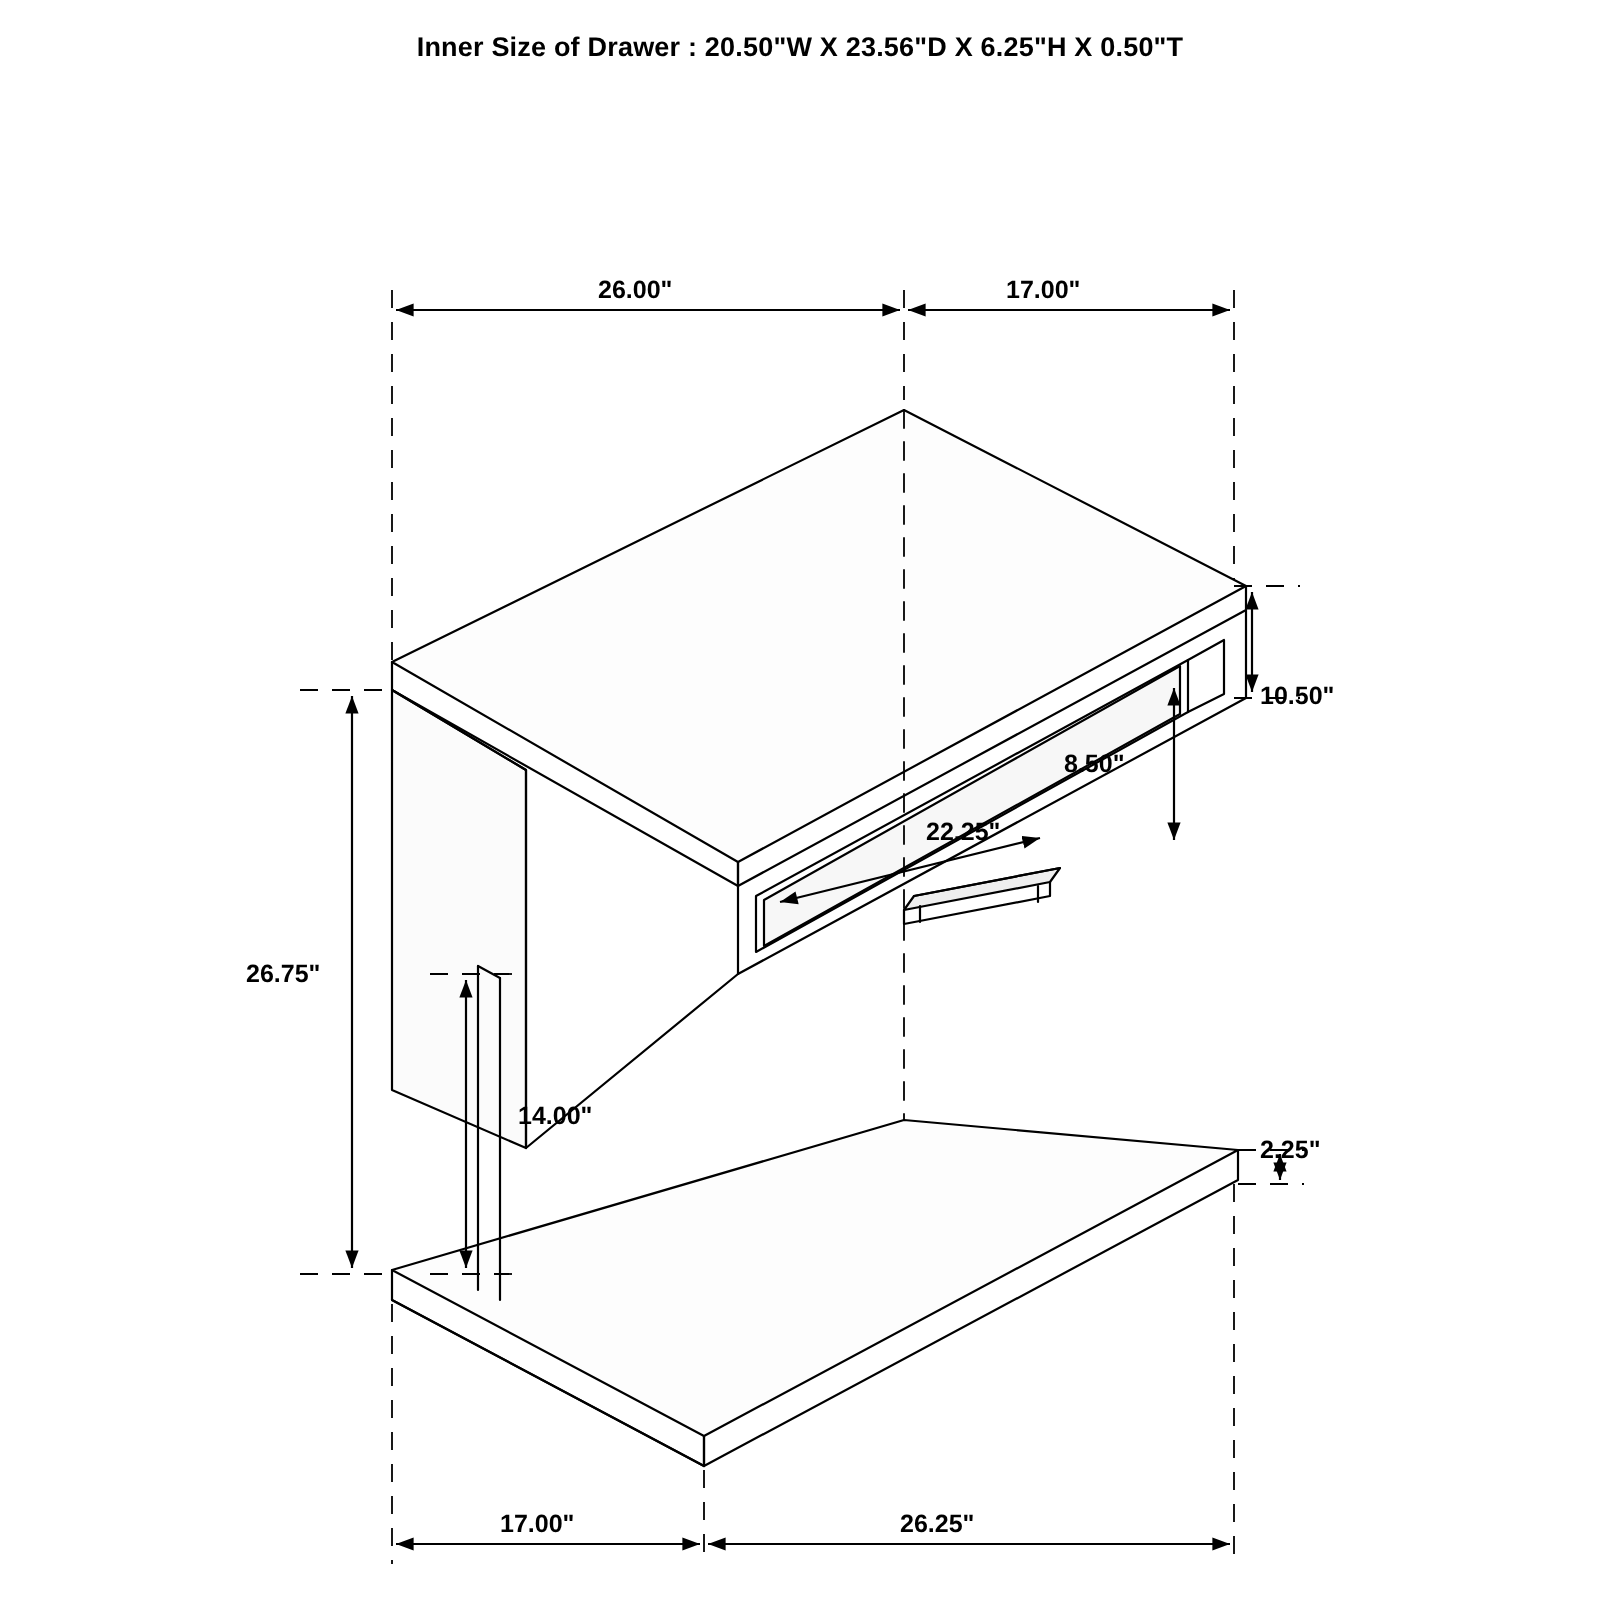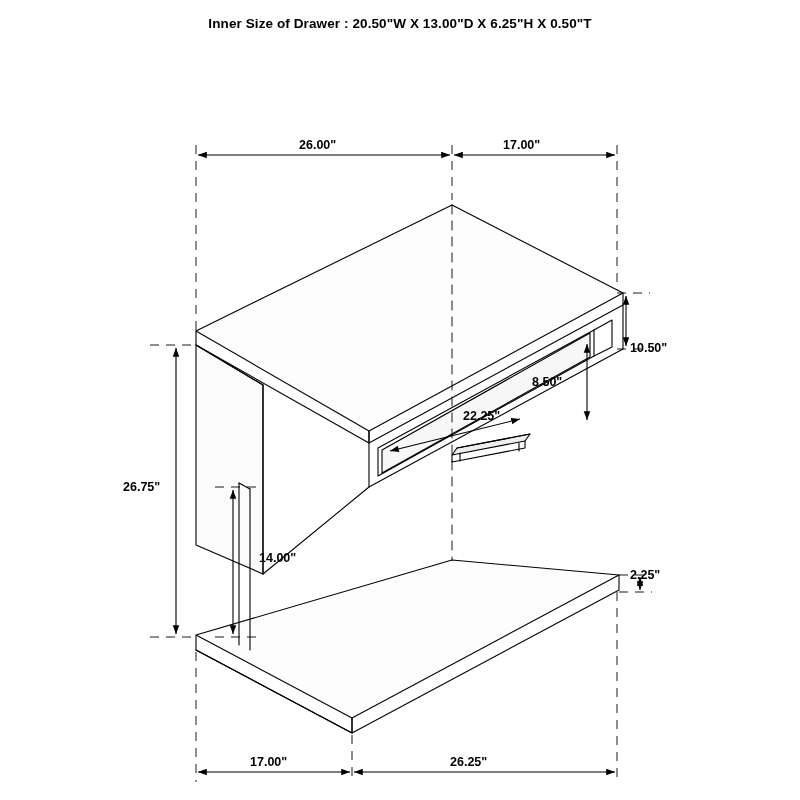--- a/index.html
+++ b/index.html
@@ -43,21 +43,21 @@
     font-weight: bold;
     white-space: nowrap;
     color: #000;
   }
 </style>
 </head>
 <body>
 
 <div id="stage">
 
-  <div class="title">Inner Size of Drawer : 20.50"W X 13.00"D X 6.25"H X 0.50"T</div>
+  <div class="title">Inner Size of Drawer : 20.50"W X 23.56"D X 6.25"H X 0.50"T</div>
 
   <svg class="drawing" viewBox="0 0 800 800">
     <defs>
       <marker id="arrEnd" markerWidth="9" markerHeight="9" refX="8" refY="3" orient="auto" markerUnits="strokeWidth">
         <path d="M0,0 L8,3 L0,6 z" fill="#000"></path>
       </marker>
       <marker id="arrStart" markerWidth="9" markerHeight="9" refX="0" refY="3" orient="auto" markerUnits="strokeWidth">
         <path d="M8,0 L0,3 L8,6 z" fill="#000"></path>
       </marker>
     </defs>

